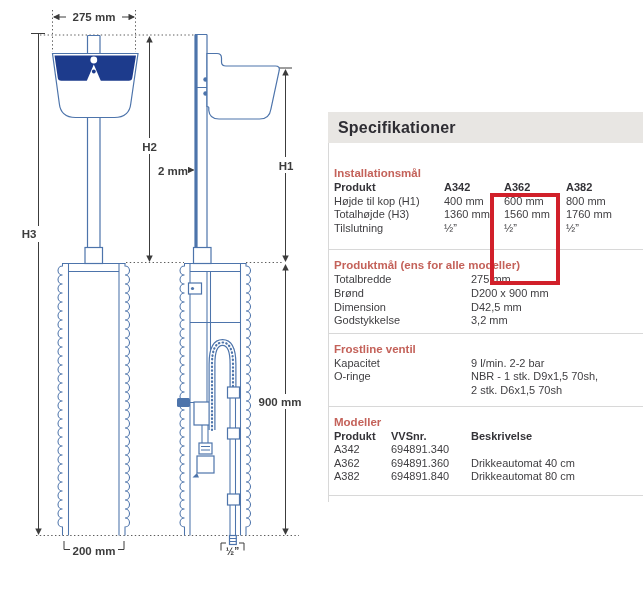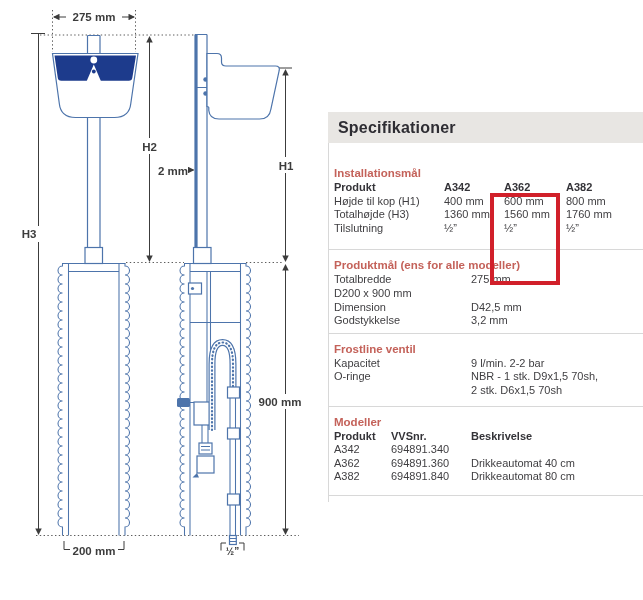--- a/index.html
+++ b/index.html
@@ -223,20 +223,21 @@
       </div>
     </div>
 
     <div class="spec-section s2">
       <div class="sec-title">Produktmål (ens for alle modeller)</div>
       <div class="row g-two">
         <span class="cell">Totalbredde</span>
         <span class="cell">275 mm</span>
       </div>
       <div class="row g-two">
+        <span class="cell">Brønd</span>
         <span class="cell">D200 x 900 mm</span>
       </div>
       <div class="row g-two">
         <span class="cell">Dimension</span>
         <span class="cell">D42,5 mm</span>
       </div>
       <div class="row g-two">
         <span class="cell">Godstykkelse</span>
         <span class="cell">3,2 mm</span>
       </div>

